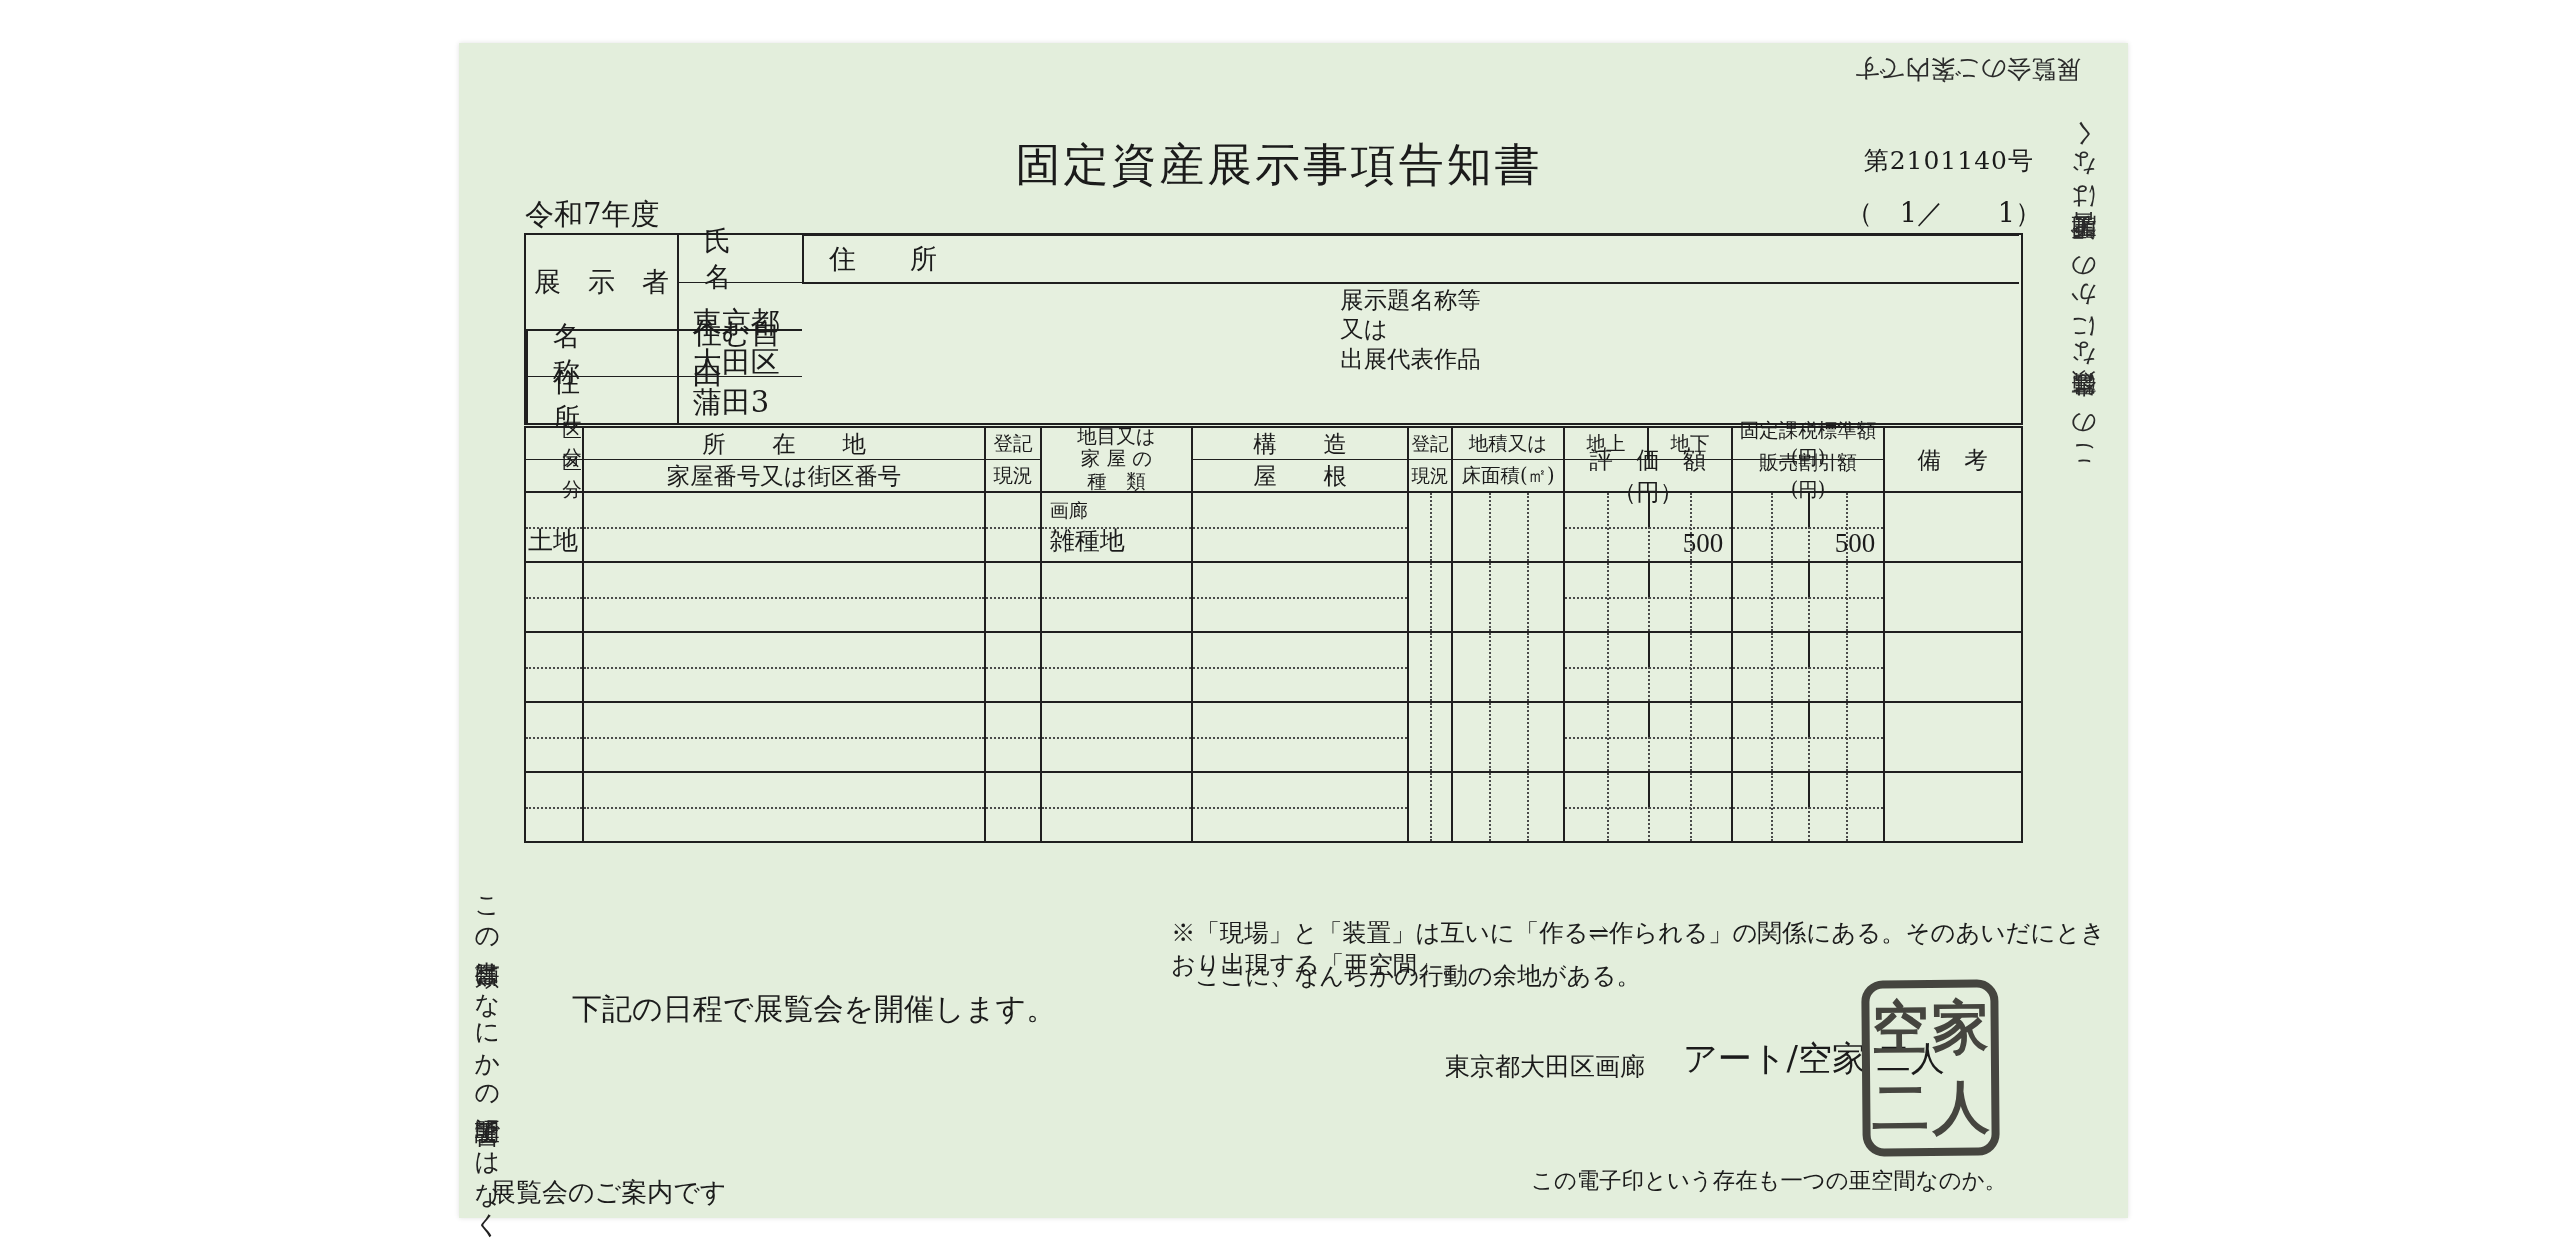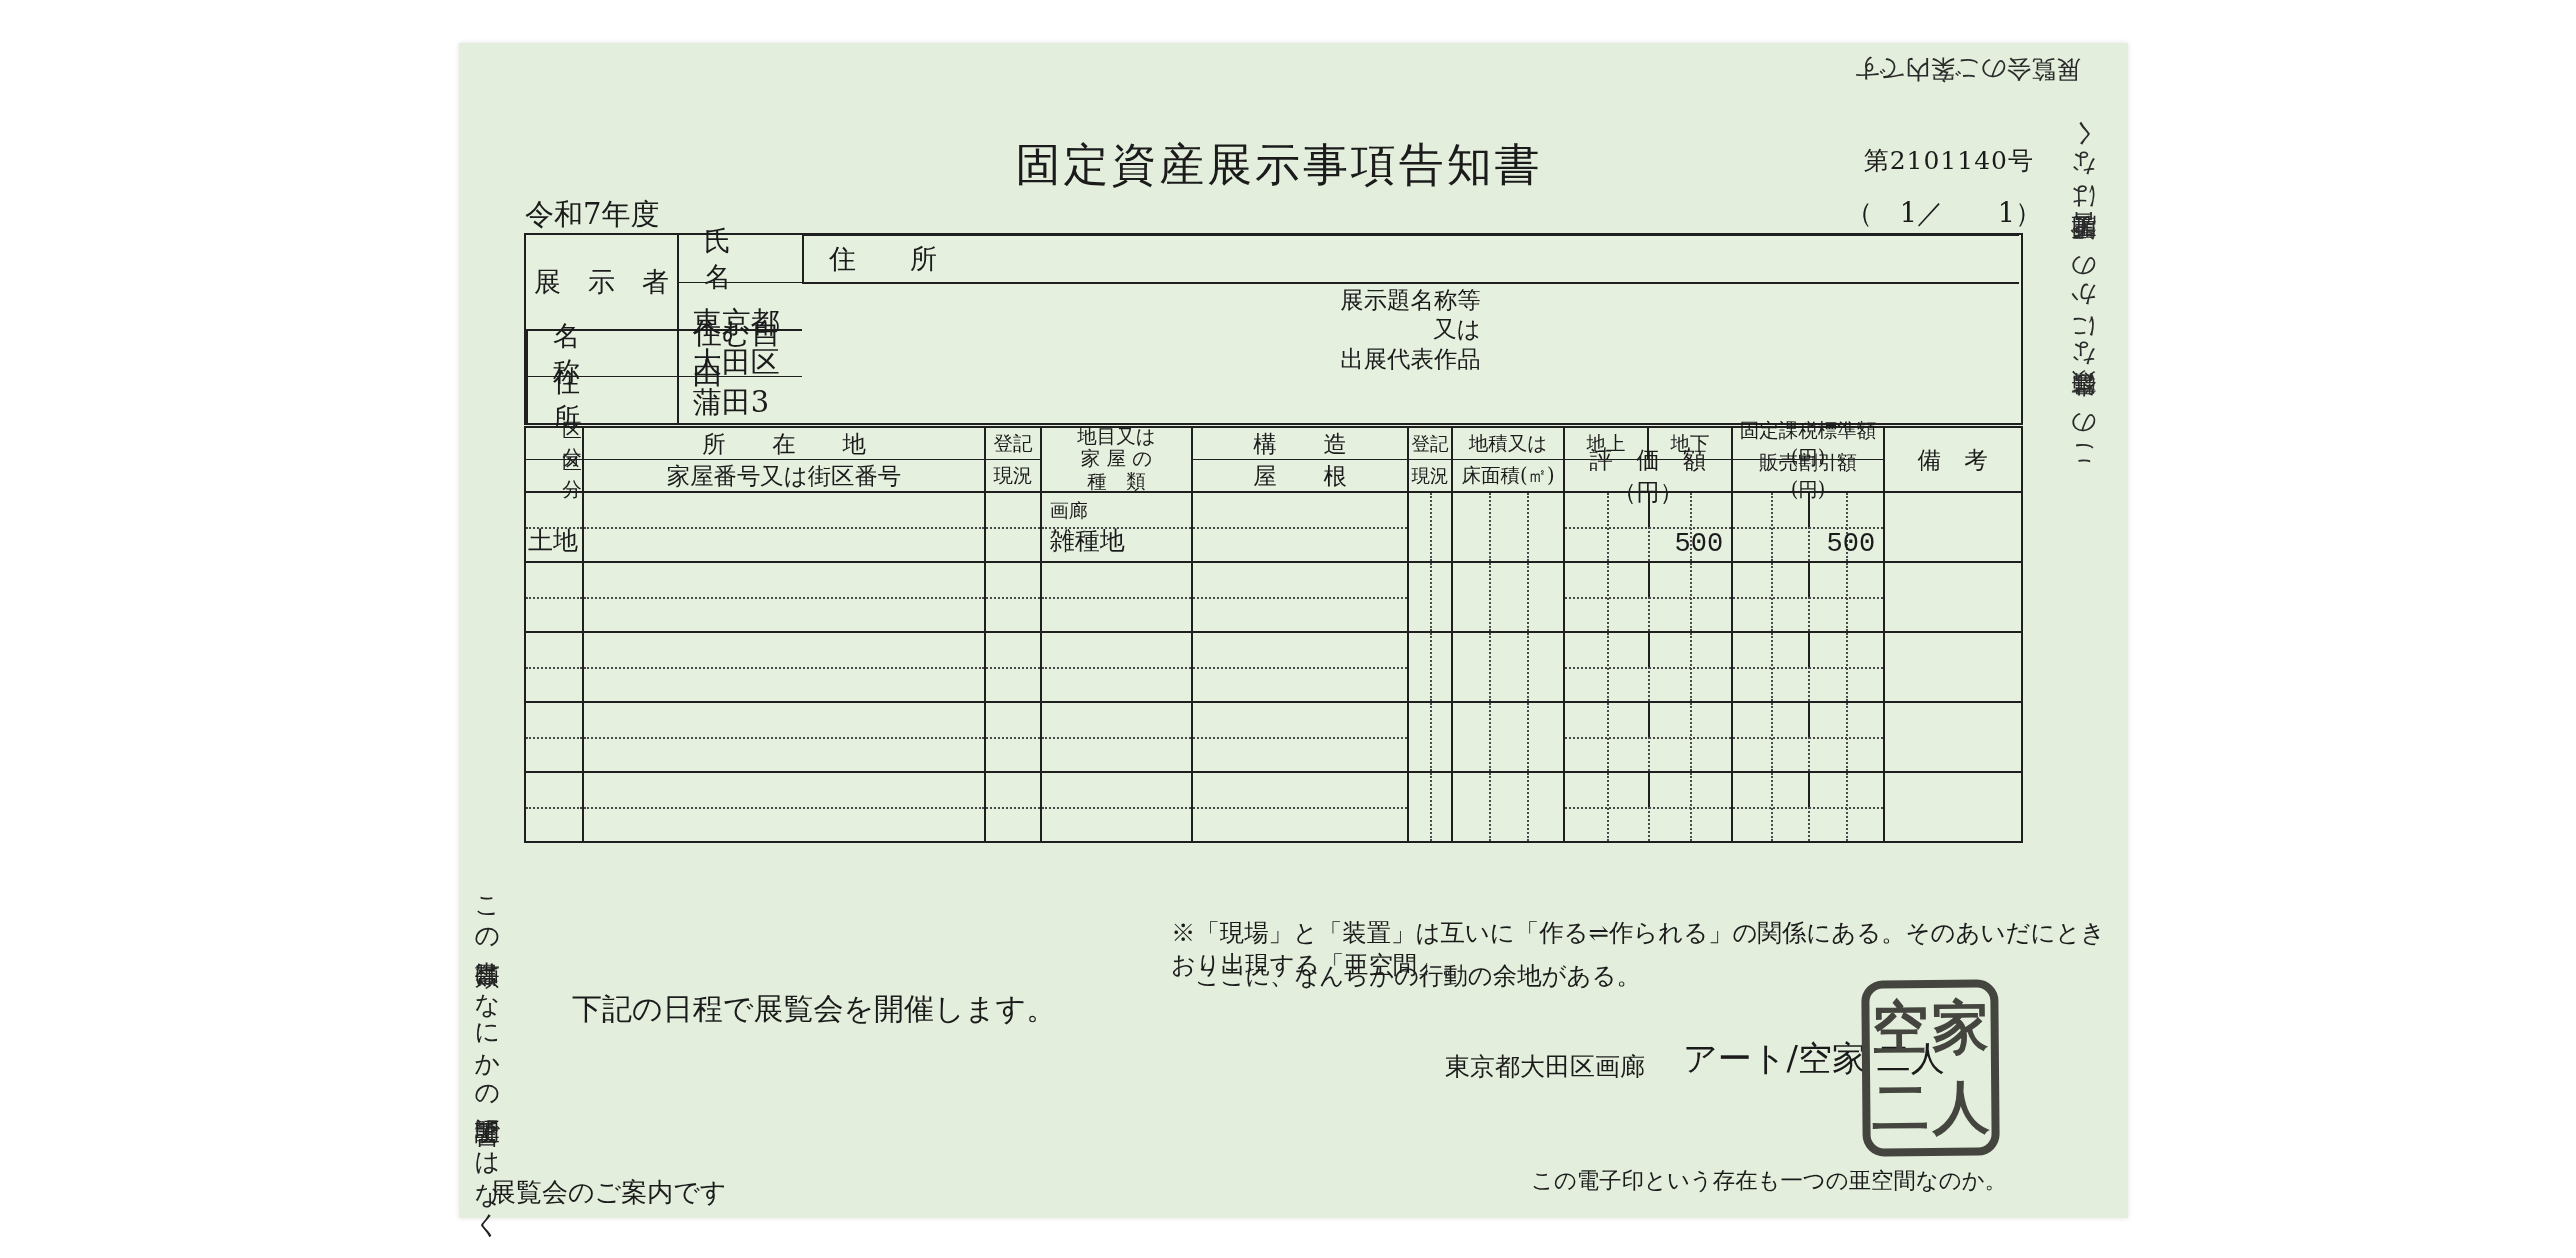--- a/index.html
+++ b/index.html
@@ -30,21 +30,21 @@
   
   .etable{
     left:65px;top:190px;width:1499px;box-sizing:border-box;border:2.9px solid #1f1f1f;
     display:grid;grid-template-columns:151px 125px 1217px;grid-auto-rows:47px;
     background:#e6f0df;
   }
   .ec{box-sizing:border-box;display:flex;align-items:center;position:relative;}
   .ec.key{border-left:2px solid #1f1f1f;justify-content:space-between;padding:0 25px;font-size:27px;}
   .ec.val{border-left:2px solid #1f1f1f;padding:0 13.7px;font-size:29px;}
   .ec.lab{justify-content:center;text-align:center;font-size:27px;}
-  .ec.lab2{justify-content:center;text-align:right;font-size:23.4px;line-height:1.25;}
+  .ec.lab2{justify-content:center;text-align:left;font-size:23.4px;line-height:1.25;}
   .ec.bt{border-top:1.5px solid #1f1f1f;}
   .ec.bt2{border-top:2.4px solid #1f1f1f;}
   .rspan{grid-row:span 2;}
 
   
   .mtable{
     left:65px;top:383px;width:1499px;box-sizing:border-box;border:2.9px solid #1f1f1f;
     background:#e6f0df;
   }
   .mhead{display:grid;grid-template-columns:56px 402px 56px 151px 216px 44px 112px 84px 84px 152px 137px;grid-template-rows:31px 32px;}
@@ -58,21 +58,21 @@
   .mrow{display:grid;grid-template-columns:56px 402px 56px 151px 216px 44px 112px 168px 152px 137px;height:68px;border-top:2px solid #1f1f1f;}
   .dc{box-sizing:border-box;border-left:2px solid #1f1f1f;position:relative;}
   .dc.first{border-left:none;}
   .dotmid::after{content:"";position:absolute;left:0;right:0;top:50%;border-top:2px dotted #4a4a4a;}
   .vdot{position:absolute;top:0;bottom:0;width:0;border-left:2px dotted #4a4a4a;}
   .vdot.bh{top:50%;}
   .vsolid{position:absolute;top:0;height:50%;width:0;border-left:2px solid #1f1f1f;}
   .cell-text-top{position:absolute;top:4.9px;left:7.8px;font-size:19px;}
   .cell-text-bottom{position:absolute;bottom:3.9px;left:7.8px;font-size:25px;}
   .kubun-val{position:absolute;bottom:3.9px;left:2px;font-size:25px;}
-  .money-val{position:absolute;bottom:2px;right:7.8px;font-size:27px;font-family:Liberation Mono, monospace;margin-left:11px;}
+  .money-val{position:absolute;bottom:2px;right:7.8px;font-size:27px;font-family:Liberation Serif, serif;margin-left:11px;}
   .blank-note{position:absolute;top:15.6px;left:25px;font-size:25px;}
 
   
   .footnote1{left:712px;top:874px;font-size:24.4px;}
   .footnote2{left:736px;top:917px;font-size:24.4px;}
   .announce{left:113px;top:946px;font-size:30px;}
   .date-line{left:162px;top:991px;font-size:32px;letter-spacing:1px;}
   .gallery-name{left:986px;top:1007px;font-size:25px;}
   .artist-name{left:1224px;top:993px;font-size:34px;}
   .seal{

